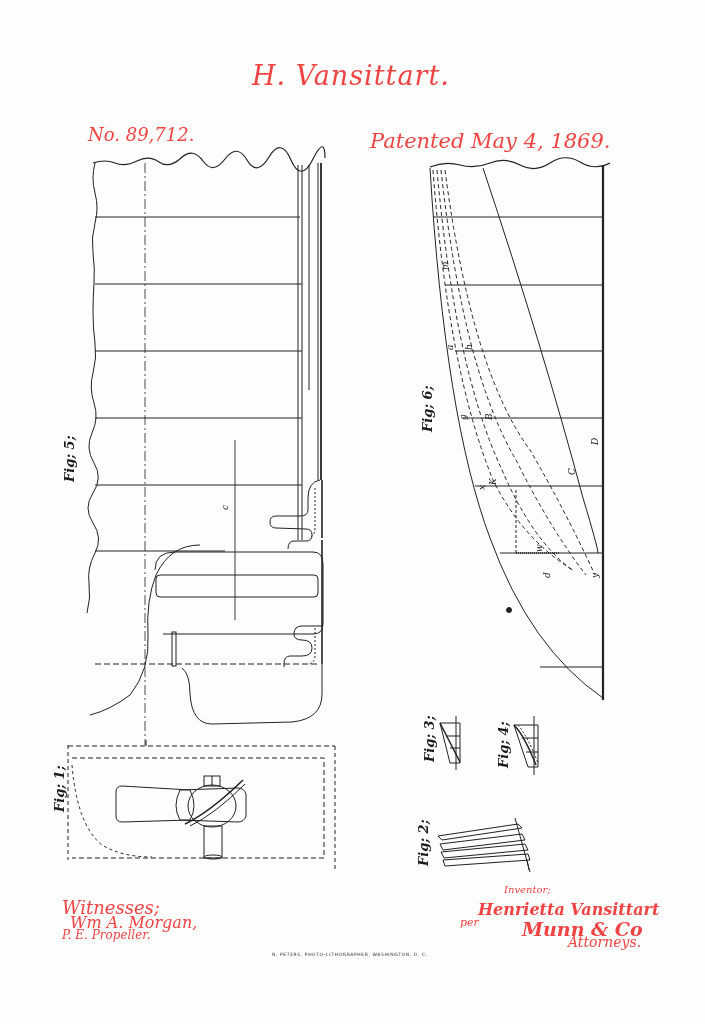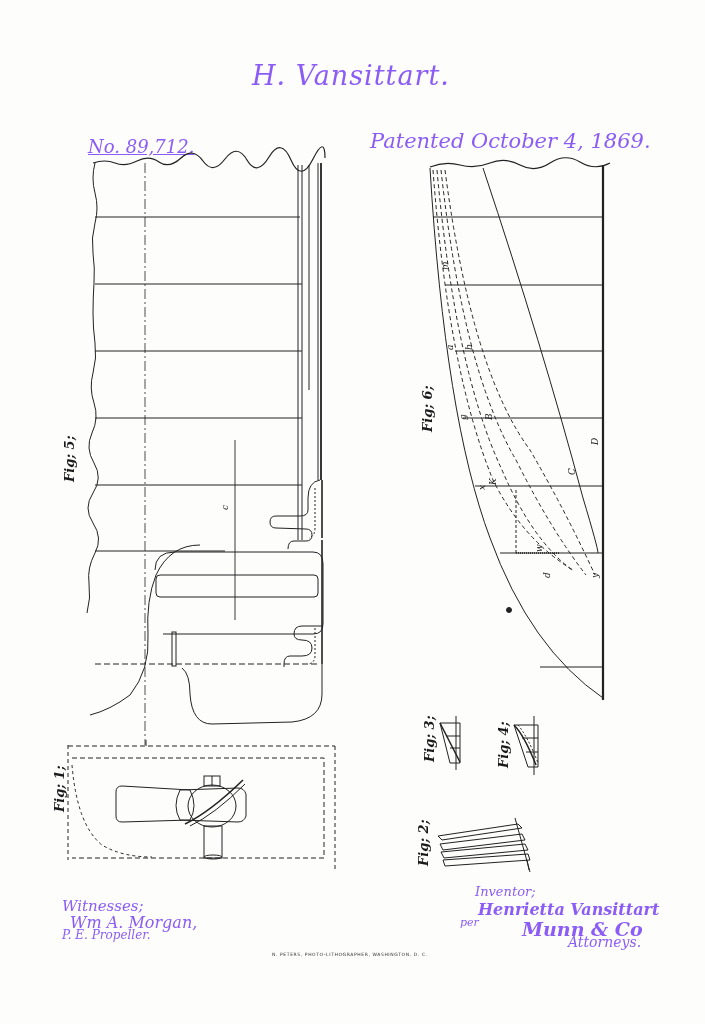--- a/index.html
+++ b/index.html
@@ -1,43 +1,43 @@
 <!DOCTYPE html>
 <html><head>
 <meta charset="utf-8">
 <style>
   html, body { margin: 0; padding: 0; background: #ffffff; }
   body { width: 705px; height: 1024px; position: relative; overflow: hidden; font-family: "DejaVu Serif", serif; color: #1a1a1a; }
   .sheet { position: absolute; left: 0; top: 0; width: 705px; height: 1024px; background: #fdfdfc; }
-  .hand { font-family: "DejaVu Serif", serif; font-style: italic; position: absolute; white-space: nowrap; color: #8b5cf6; }
+  .hand { font-family: "DejaVu Serif", serif; font-style: italic; position: absolute; white-space: nowrap; color: #ef4444; }
   .title-name { left: 252px; top: 60px; font-size: 27px; letter-spacing: 1px; }
   .title-sub { left: 242px; top: 97px; font-size: 22px; letter-spacing: 0.5px; }
-  .patent-no { left: 88px; top: 136px; font-size: 18px; text-decoration: underline; }
+  .patent-no { left: 88px; top: 124px; font-size: 18px; }
   .patent-date { left: 370px; top: 129px; font-size: 21px; }
   .fig-label { position: absolute; font-family: "DejaVu Serif", serif; font-style: italic; font-weight: bold; font-size: 13px; transform: rotate(-90deg); transform-origin: left top; white-space: nowrap; }
-  .witness-head { left: 62px; top: 897px; font-size: 15px; }
+  .witness-head { left: 62px; top: 897px; font-size: 18px; }
   .witness-1 { left: 70px; top: 913px; font-size: 16px; }
   .witness-2 { left: 62px; top: 928px; font-size: 12px; }
-  .inv-head { left: 475px; top: 884px; font-size: 13px; }
+  .inv-head { left: 504px; top: 884px; font-size: 10px; }
   .inv-name { left: 478px; top: 900px; font-size: 16px; font-weight: bold; font-style: italic; }
   .inv-per { left: 460px; top: 916px; font-size: 11px; }
   .inv-atty { left: 522px; top: 918px; font-size: 19px; font-weight: bold; }
   .inv-attys { left: 544px; top: 934px; font-size: 14px; margin-left: 24px; }
   .printer { position: absolute; left: 272px; top: 952px; font-family: "DejaVu Sans", sans-serif; font-size: 4.5px; letter-spacing: 0.6px; color: #333; }
   svg.draw { position: absolute; left: 0; top: 0; }
   .lbl { font-family: "DejaVu Serif", serif; font-style: italic; font-size: 9px; fill: #222; }
 </style>
 </head>
 <body>
 
 <div class="sheet">
 
   <div class="hand title-name">H. Vansittart.</div>
   <div class="hand patent-no">No. 89,712.</div>
-  <div class="hand patent-date">Patented October 4, 1869.</div>
+  <div class="hand patent-date">Patented May 4, 1869.</div>
 
   <svg class="draw" width="705" height="1024" viewBox="0 0 705 1024">
     <g fill="none" stroke="#222" stroke-width="1">
 
       <g>
 
         <path d="M93 163 q12 -4 22 0 t22 -2 t22 1 t22 -4 t22 3 t22 -2 t22 1 t22 -3 t22 3 t22 -1 t12 -1" stroke-width="1.2"></path>
 
         <path d="M95 163 q-4 15 0 30 t0 30 t-2 30 t1 30 t-1 30 t2 30 t-2 30 t1 30 t-2 30 t2 30 t-1 30 t0 30 t2 30 t-6 30 t-2 30" stroke-width="1"></path>
 

